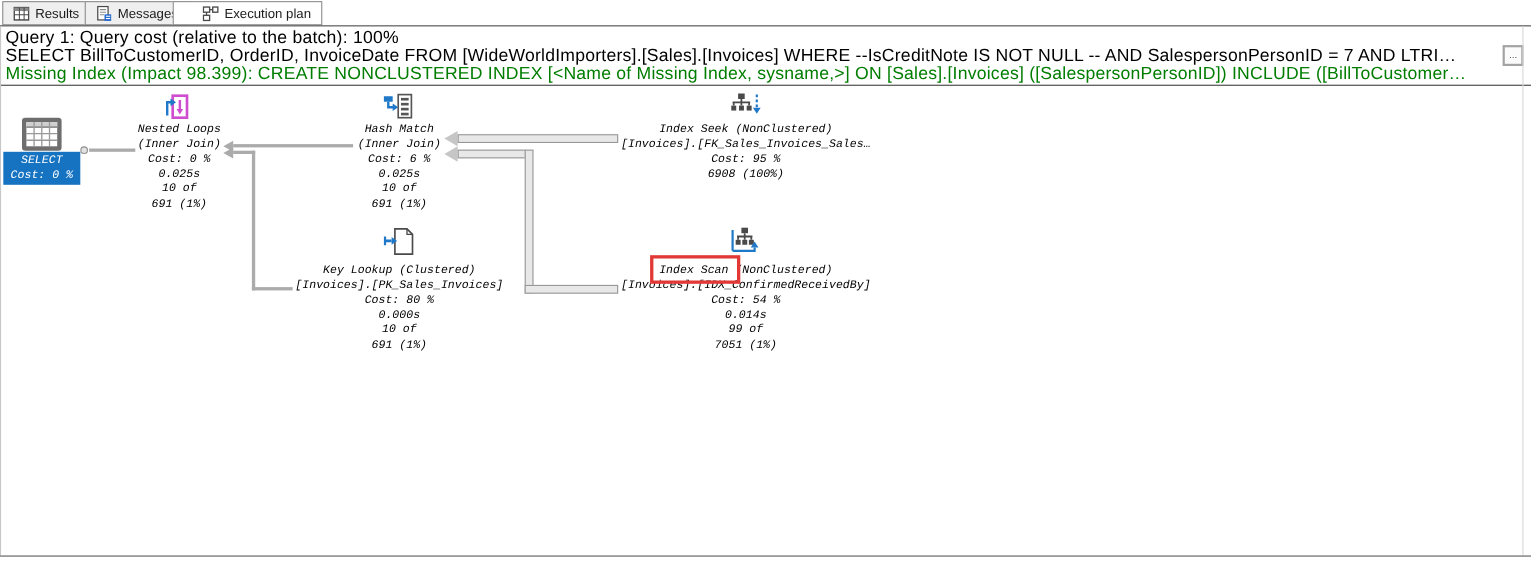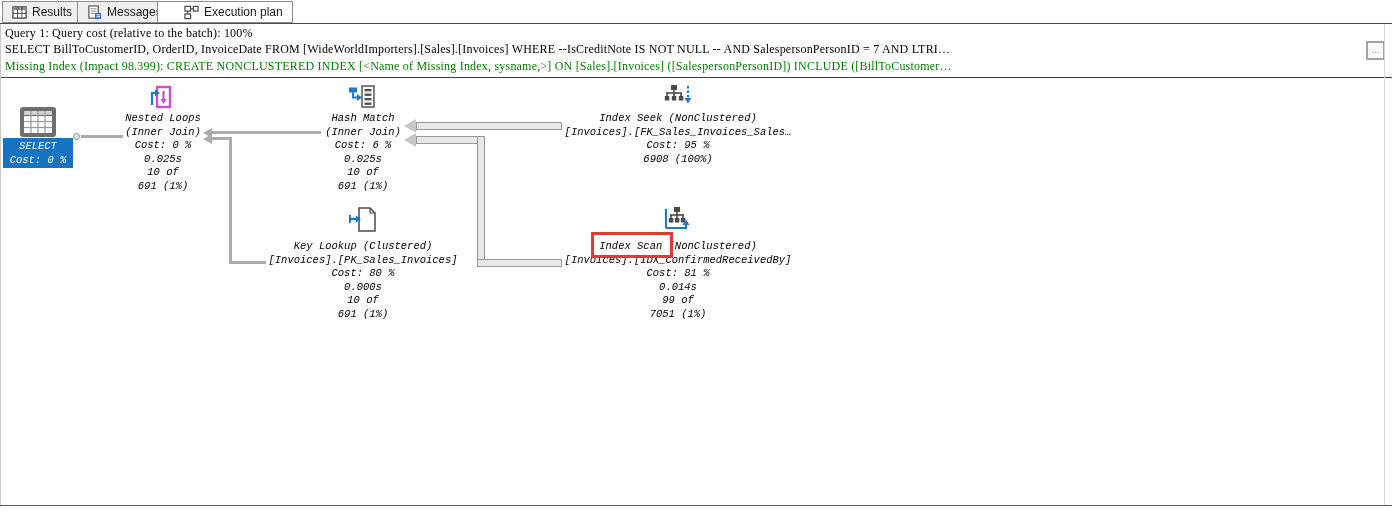--- a/index.html
+++ b/index.html
@@ -8,22 +8,22 @@
 
   
   .tab{position:absolute;top:1px;height:22px;display:flex;align-items:center;gap:5px;
        padding:0 9px;font-size:12px;color:#1a1a1a;border:1px solid #8c8c8c;
        box-sizing:border-box;background:#efefef;cursor:default;}
   .tab.active{background:#ffffff;padding-left:26px;}
   .pane-topline{position:absolute;left:0;top:23px;width:1392px;height:1px;background:#4a4a4a;}
 
   
   .hline{position:absolute;left:5px;white-space:nowrap;color:#000;
-         font-family:Liberation Serif, serif;
-         font-size:12px;letter-spacing:.2px;}
+         font-family:Liberation Sans, sans-serif;
+         font-size:16px;letter-spacing:.2px;}
   .hline.green{color:#007d00;}
   .header-sep{position:absolute;left:0;top:77px;width:1392px;height:1px;background:#3f3f3f;}
   .ellipsis-btn{position:absolute;left:1366px;top:41px;width:19px;height:19px;
                 border:2px solid #a3a3a3;background:#fbfbfb;box-sizing:border-box;
                 font-size:8px;color:#444;display:flex;align-items:center;justify-content:center;}
 
   
   .node{position:absolute;font-style:italic;}
   .op-icon{position:absolute;}
   .node-text{position:absolute;text-align:center;color:#000;
@@ -228,21 +228,21 @@
         <rect x="5.8" y="12" width="4.5" height="4.5" fill="#4a4a4a"></rect>
         <rect x="11.8" y="12" width="4.5" height="4.5" fill="#4a4a4a"></rect>
         <rect x="17.8" y="12" width="4.5" height="4.5" fill="#4a4a4a"></rect>
         <path d="M3,22 H23 V19" fill="none" stroke="#1f78c8" stroke-width="2"></path>
         <polygon points="19.5,19 26.5,19 23,13.5" fill="#1f78c8"></polygon>
       </svg>
     </span>
     <div class="node-text" style="left:0;top:34px;width:260px;">
       <div>Index Scan (NonClustered)</div>
       <div>[Invoices].[IDX_ConfirmedReceivedBy]</div>
-      <div>Cost: 81 %</div>
+      <div>Cost: 54 %</div>
       <div>0.014s</div>
       <div>99 of</div>
       <div>7051 (1%)</div>
     </div>
   </div>
 
   <div class="red-box"></div>
 
   <div class="conn-circle" style="left:73px;top:133px;"></div>
   <div class="arrow-shaft-thin" style="left:81px;top:135px;width:42px;"></div>

